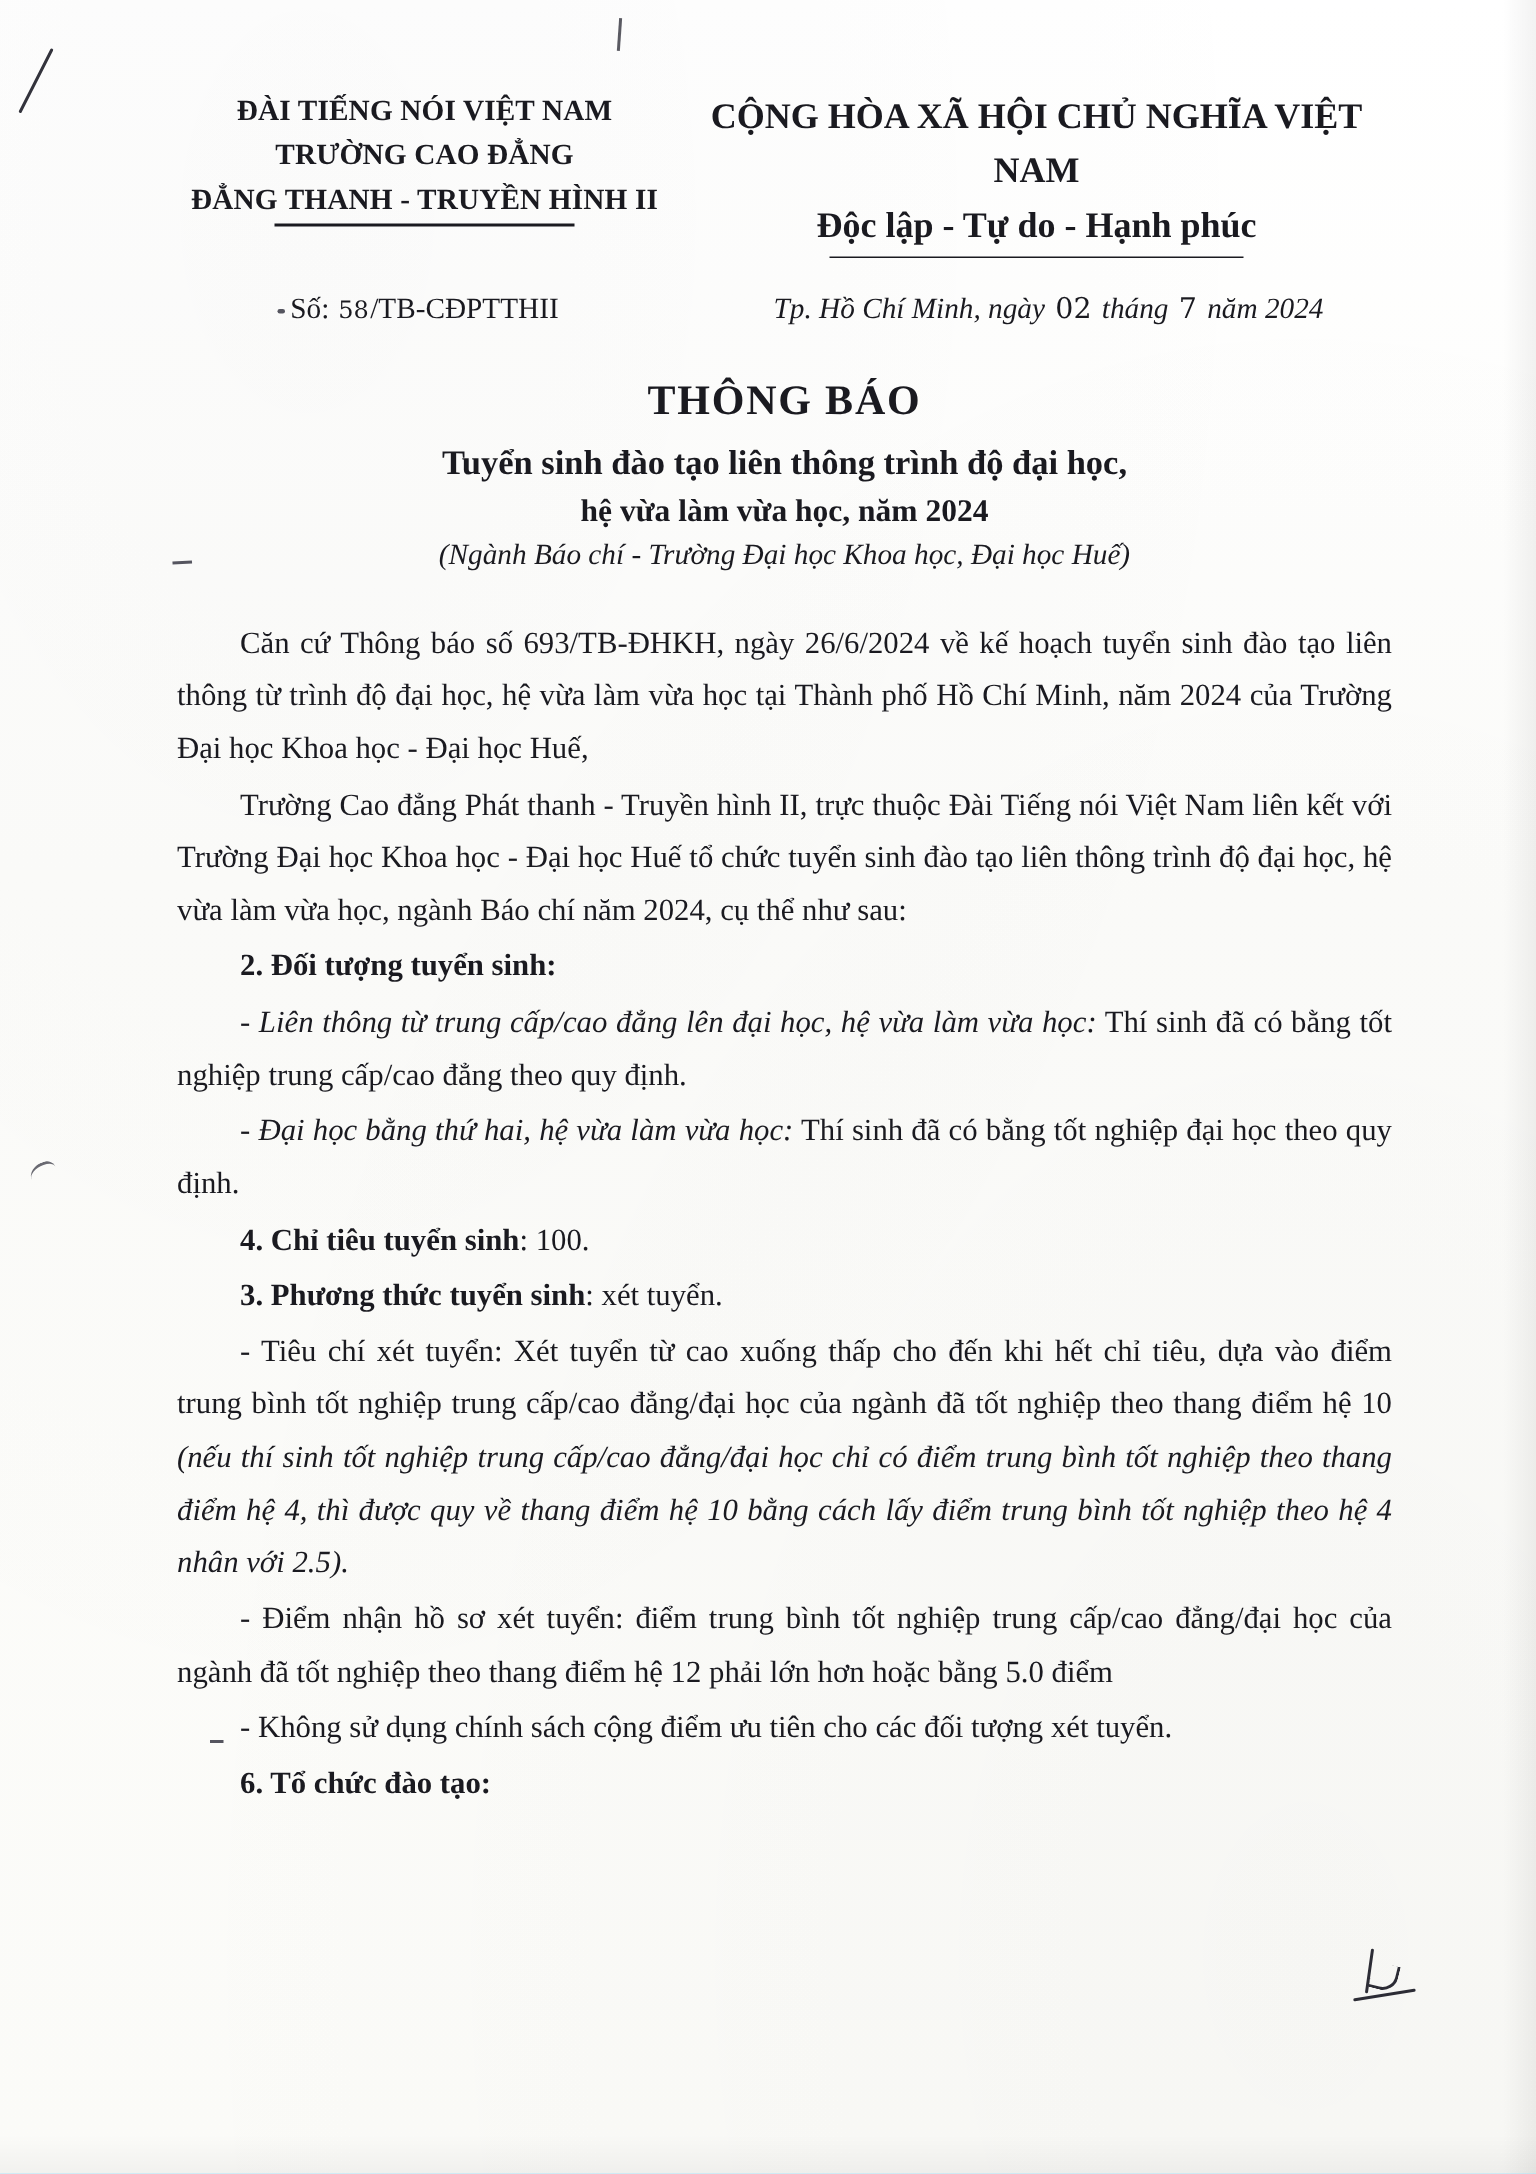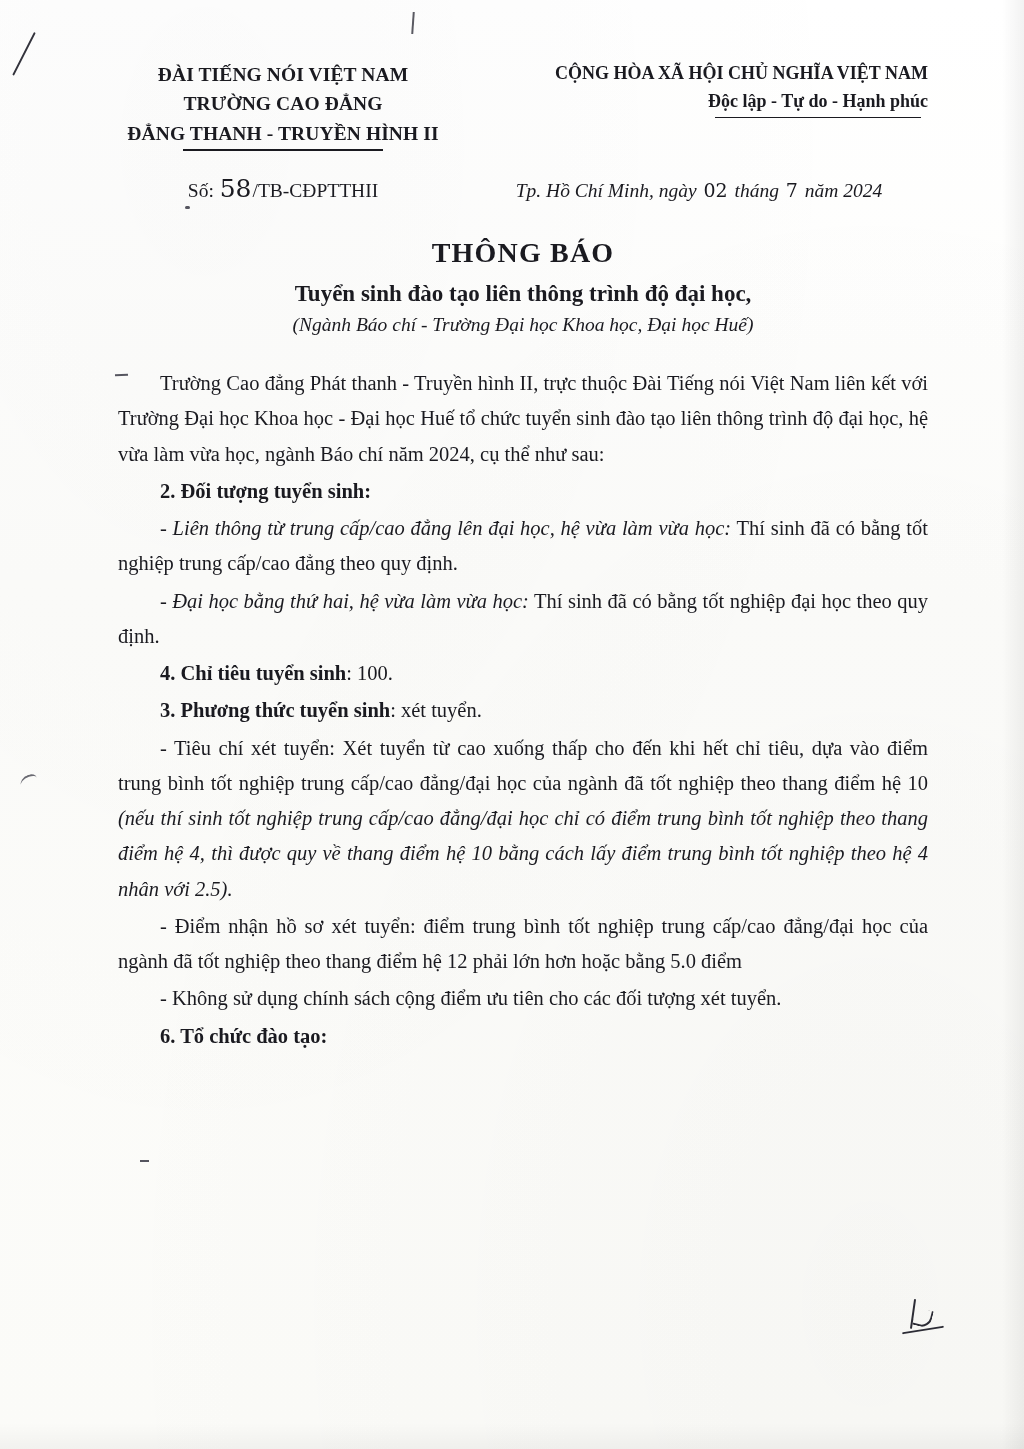--- a/index.html
+++ b/index.html
@@ -59,23 +59,23 @@
     content: "";
     position: absolute;
     left: 18%;
     right: 18%;
     bottom: -3px;
     height: 1.5px;
     background: #1a1a20;
   }
   .nation-block {
     flex: 1;
-    text-align: right;
-    font-weight: bold;
-    font-size: 18px;
+    text-align: center;
+    font-weight: bold;
+    font-size: 24px;
     line-height: 1.5;
     padding-left: 6px;
   }
   .nation-block .sub {
     position: relative;
     display: inline-block;
     margin-top: 1px;
   }
   .nation-block .sub::after {
     content: "";
@@ -93,21 +93,21 @@
     align-items: baseline;
     margin-top: 26px;
   }
   .doc-number {
     width: 330px;
     text-align: center;
     font-size: 19.5px;
   }
   .doc-number .hand {
     font-family: "DejaVu Serif", serif;
-    font-size: 25px;
+    font-size: 16px;
     padding: 0 1px;
   }
   .doc-place {
     flex: 1;
     text-align: center;
     font-style: italic;
     font-size: 19.5px;
     padding-left: 22px;
   }
   .doc-place .hand {
@@ -296,25 +296,27 @@
         <span class="hand">02</span>
         <span>tháng</span>
         <span class="hand">7</span>
         <span>năm 2024</span>
       </div>
     </div>
 
     <div class="title-block">
       <div class="title-main">THÔNG BÁO</div>
       <div class="title-sub1">Tuyển sinh đào tạo liên thông trình độ đại học,</div>
+      <div class="title-sub2">hệ vừa làm vừa học, năm 2024</div>
       <div class="title-sub3">(Ngành Báo chí - Trường Đại học Khoa học, Đại học Huế)</div>
     </div>
 
     <div class="body-block">
 
+      <p>Căn cứ Thông báo số 693/TB-ĐHKH, ngày 26/6/2024 về kế hoạch tuyển sinh đào tạo liên thông từ trình độ đại học, hệ vừa làm vừa học tại Thành phố Hồ Chí Minh, năm 2024 của Trường Đại học Khoa học - Đại học Huế,</p>
       <p>Trường Cao đẳng Phát thanh - Truyền hình II, trực thuộc Đài Tiếng nói Việt Nam liên kết với Trường Đại học Khoa học - Đại học Huế tổ chức tuyển sinh đào tạo liên thông trình độ đại học, hệ vừa làm vừa học, ngành Báo chí năm 2024, cụ thể như sau:</p>
 
       <p><b>2. Đối tượng tuyển sinh:</b></p>
       <p><i>- Liên thông từ trung cấp/cao đẳng lên đại học, hệ vừa làm vừa học:</i><span> Thí sinh đã có bằng tốt nghiệp trung cấp/cao đẳng theo quy định.</span></p>
       <p><i>- Đại học bằng thứ hai, hệ vừa làm vừa học:</i><span> Thí sinh đã có bằng tốt nghiệp đại học theo quy định.</span></p>
 
       <p><b>4. Chỉ tiêu tuyển sinh</b><span>: 100.</span></p>
 
       <p><b>3. Phương thức tuyển sinh</b><span>: xét tuyển.</span></p>
       <p><span>- Tiêu chí xét tuyển: Xét tuyển từ cao xuống thấp cho đến khi hết chỉ tiêu, dựa vào điểm trung bình tốt nghiệp trung cấp/cao đẳng/đại học của ngành đã tốt nghiệp theo thang điểm hệ 10 </span><i>(nếu thí sinh tốt nghiệp trung cấp/cao đẳng/đại học chỉ có điểm trung bình tốt nghiệp theo thang điểm hệ 4, thì được quy về thang điểm hệ 10 bằng cách lấy điểm trung bình tốt nghiệp theo hệ 4 nhân với 2.5).</i></p>

